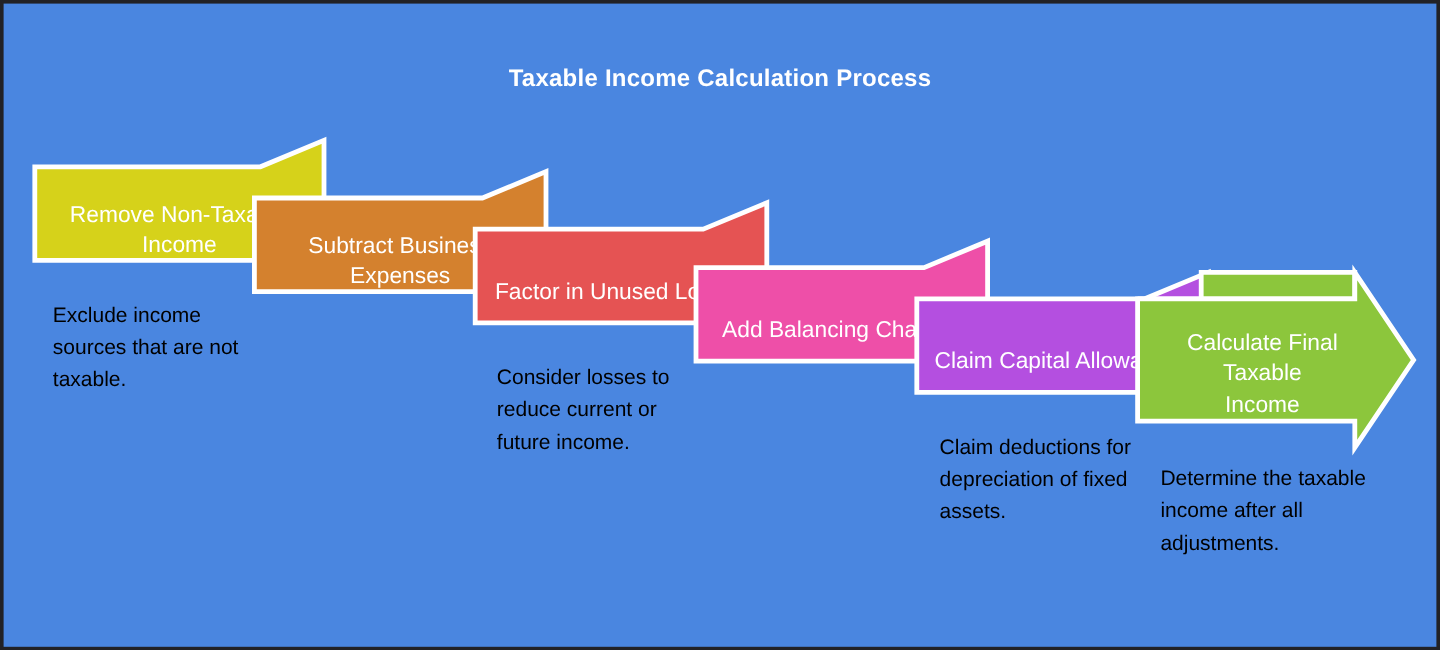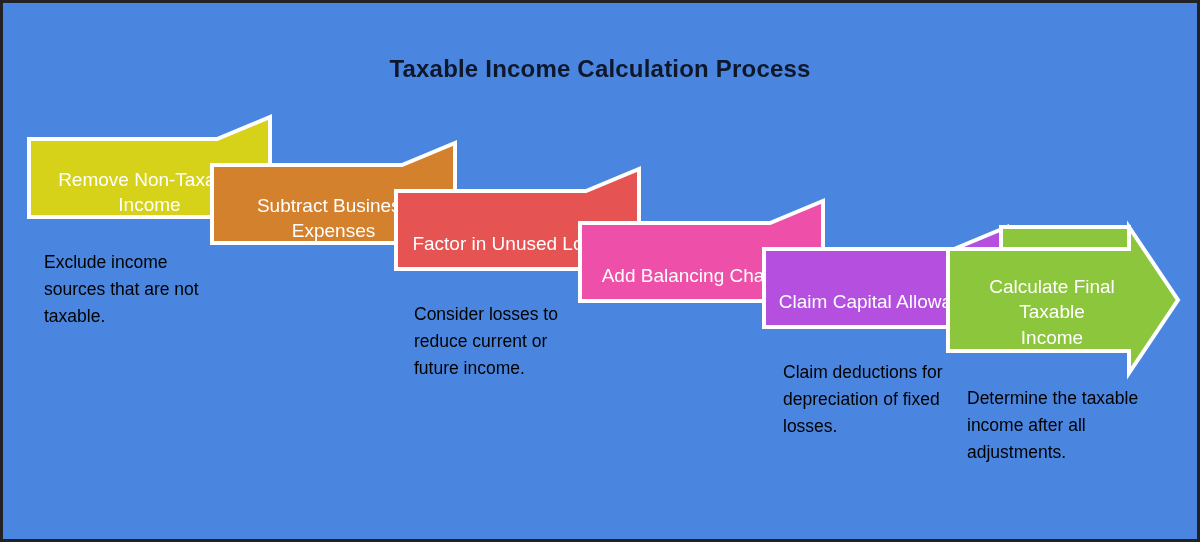--- a/index.html
+++ b/index.html
@@ -17,22 +17,22 @@
     overflow: hidden;
     font-family: "Liberation Sans", sans-serif;
   }
 
   #chart-title {
     position: absolute;
     top: 52px;
     left: 0;
     width: 100%;
     text-align: center;
-    color: #0f172a;
-    font-size: 24px;
+    color: #ffffff;
+    font-size: 20px;
     font-weight: bold;
     letter-spacing: 0.2px;
     user-select: none;
   }
 
   
   .step {
     position: absolute;
   }
   .step-shape {
@@ -143,17 +143,17 @@
     </div>
     <div class="step-label" style="padding-top:24px; padding-right:62px; padding-left:40px;">Calculate Final Taxable Income</div>
   </div>
 
   <div class="caption" style="left:41px; top:246px; width:168px;">Exclude income sources that are not taxable.</div>
 
 
   <div class="caption" style="left:411px; top:298px; width:162px;">Consider losses to reduce current or future income.</div>
 
 
-  <div class="caption" style="left:780px; top:356px; width:160px;">Claim deductions for depreciation of fixed losses.</div>
+  <div class="caption" style="left:780px; top:356px; width:160px;">Claim deductions for depreciation of fixed assets.</div>
 
   <div class="caption" style="left:964px; top:382px; width:172px;">Determine the taxable income after all adjustments.</div>
 
 </div>
 
 </body></html>

